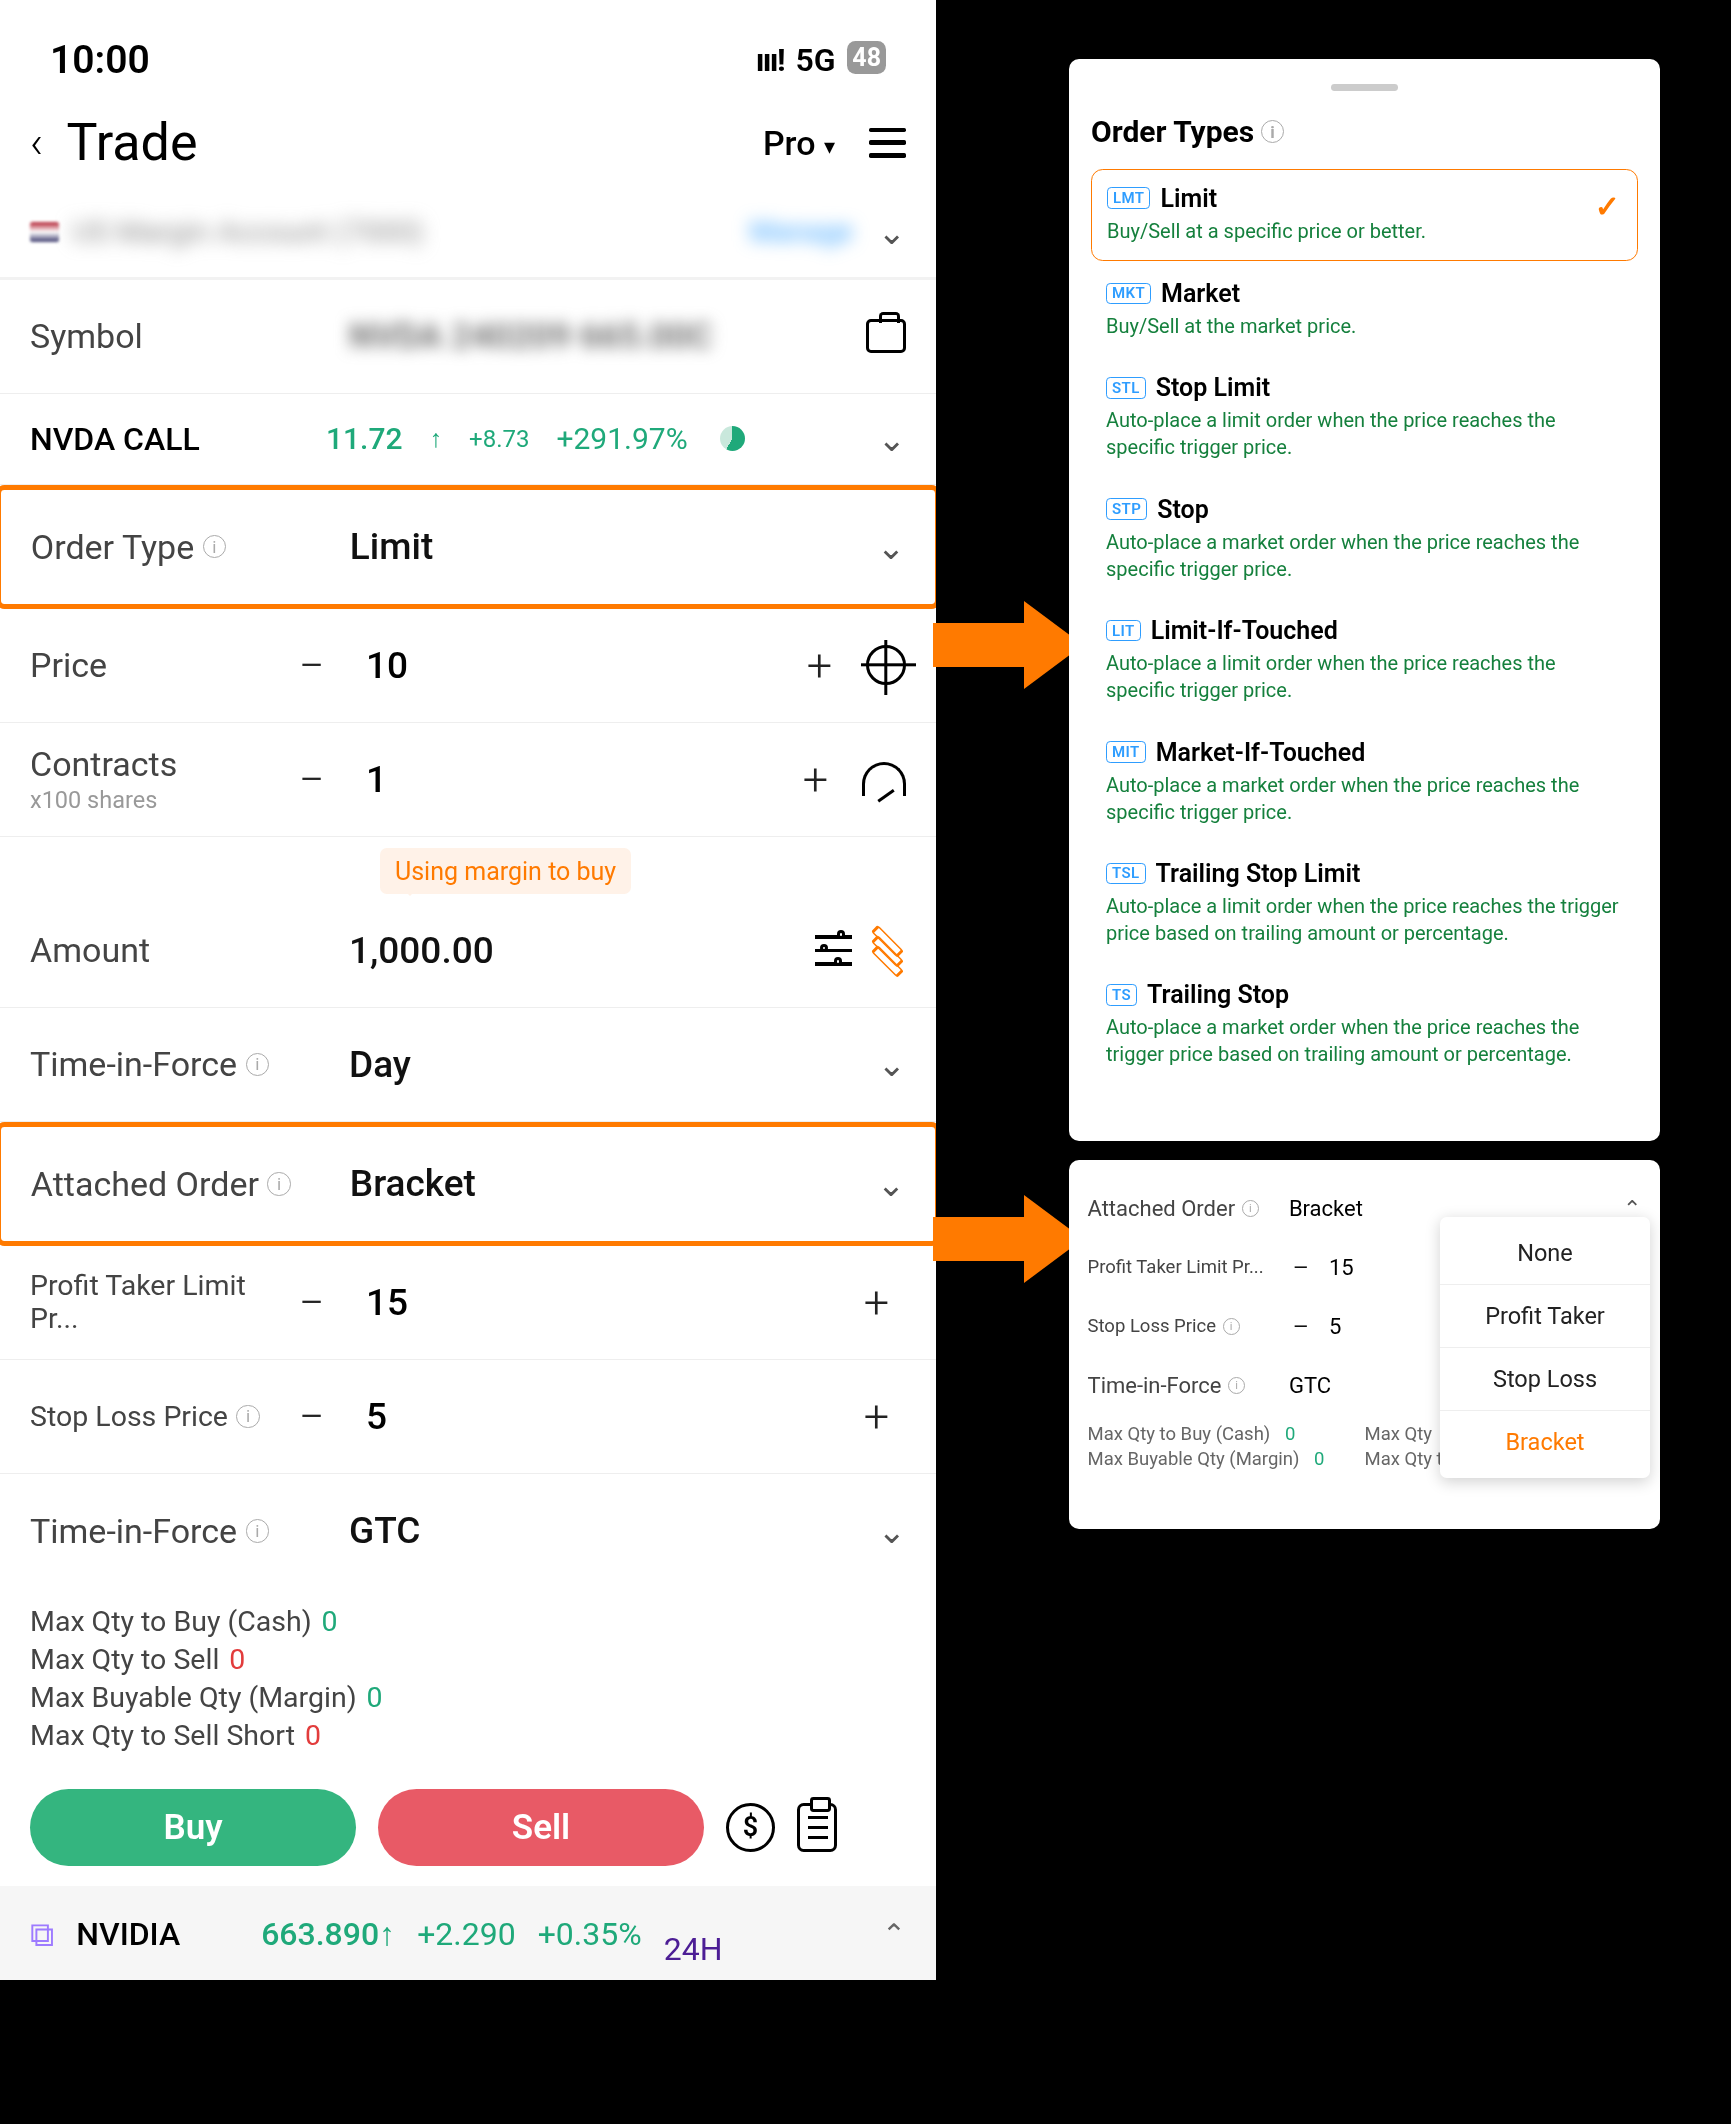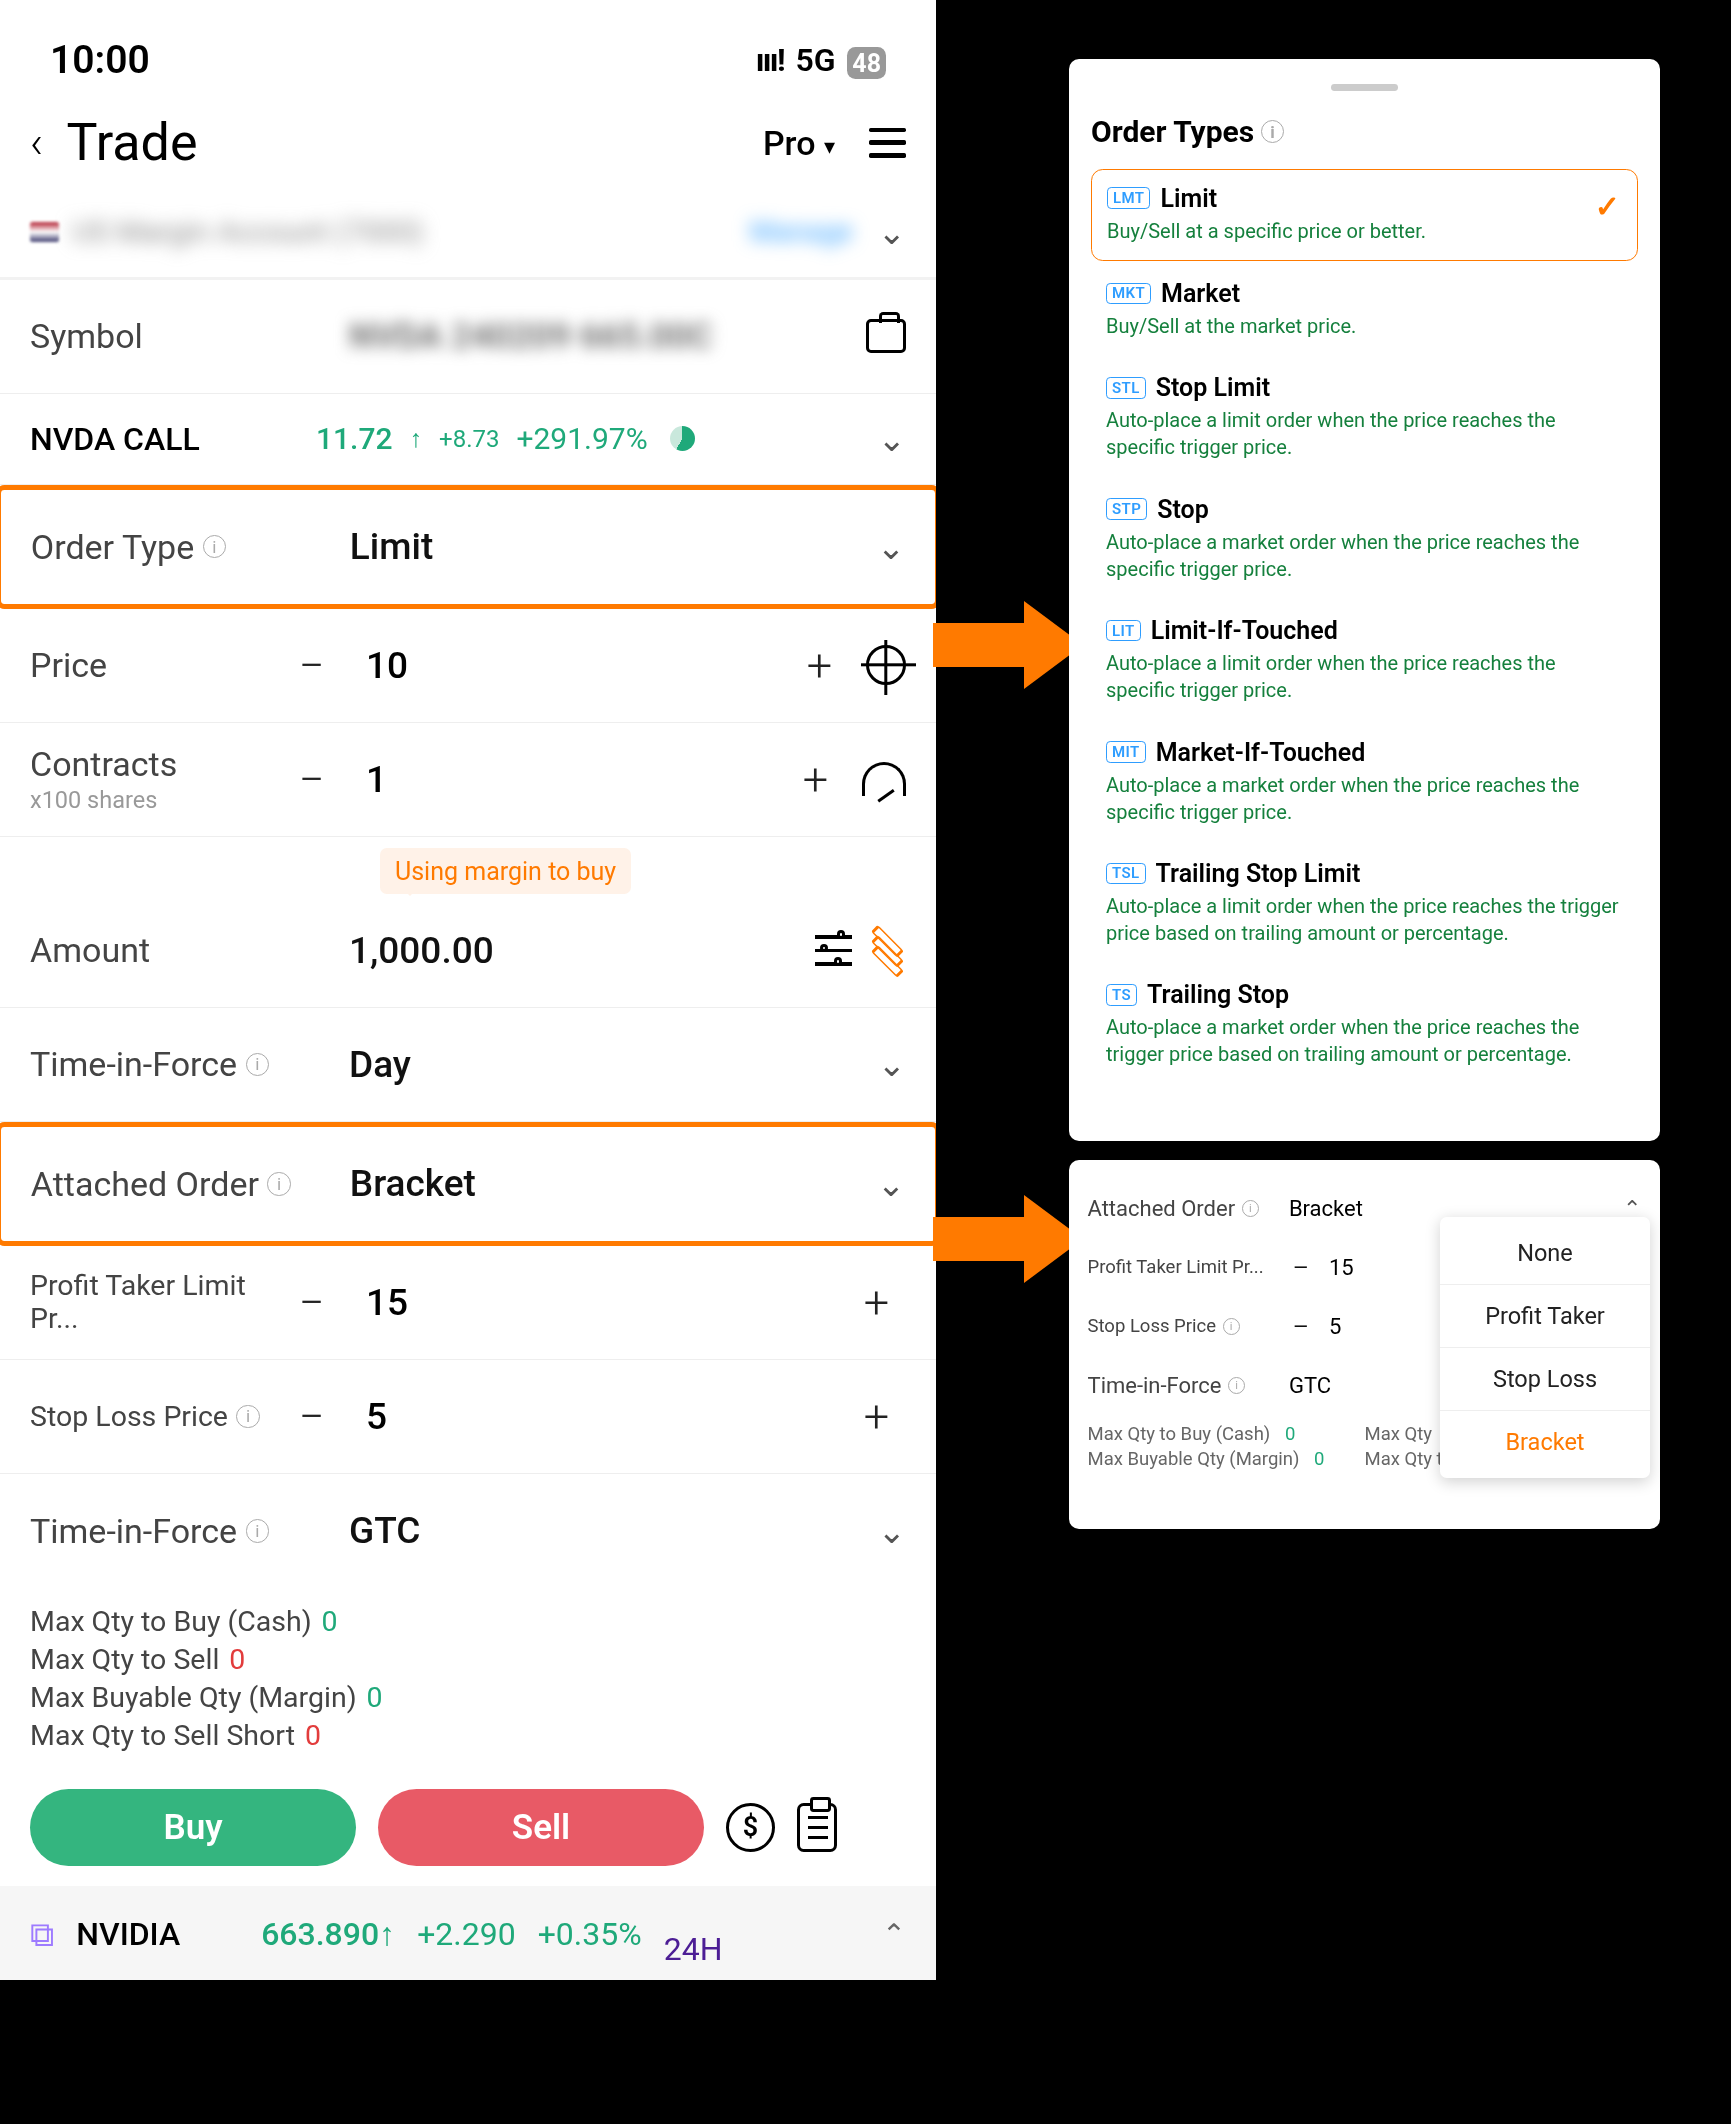--- a/index.html
+++ b/index.html
@@ -3,21 +3,21 @@
 <meta charset="utf-8">
 <style>
   * { box-sizing: border-box; margin: 0; padding: 0; font-family: -apple-system, BlinkMacSystemFont, "Segoe UI", Roboto, Helvetica, Arial, sans-serif; }
   body { background: #000; width: 1732px; height: 2125px; position: relative; }
 
   
   .left-phone { position:absolute; left:0; top:0; width:936px; height:1980px; background:#fff; overflow:hidden; }
 
   .status-bar { display:flex; justify-content:space-between; align-items:center; padding:28.5px 50px 0 50px; height:92px; }
   .clock { font-size:39px; font-weight:600; }
-  .status-right { display:flex; align-items:flex-end; gap:11.7px; font-size:32px; font-weight:600; }
+  .status-right { display:flex; align-items:flex-start; gap:11.7px; font-size:32px; font-weight:600; }
   .sig { letter-spacing:-1.7px; font-weight:700; }
   .batt { background:#999; color:#fff; border-radius:8.4px; padding:1.7px 5px; font-size:25px; font-weight:700; }
 
   .top-bar { display:flex; align-items:center; padding:20px 30px; }
   .back-chev { font-size:44px; font-weight:300; margin-right:23.5px; }
   .title { font-size:52px; font-weight:400; flex:1; }
   .pro { font-size:34px; font-weight:500; margin-right:34px; }
   .pro .caret { font-size:22px; vertical-align:middle; }
   .hamb { width:37px; height:30px; display:flex; flex-direction:column; justify-content:space-between; }
   .hamb span { height:4.2px; background:#000; border-radius:1.7px; }
@@ -32,21 +32,21 @@
   .row.noborder { border-bottom:none; }
   .row-label { font-size:34px; color:#444; width:319px; display:flex; align-items:center; gap:8.4px; }
   .row-label.small { font-size:28.5px; }
   .sub { font-size:23.5px; color:#999; }
   .row-val { font-size:37px; font-weight:500; color:#111; flex:1; }
   .row-val.blur { filter:blur(7.6px); color:#666; font-weight:600; font-size:35px; }
   .info-circ { display:inline-flex; width:23.5px; height:23.5px; border:1.7px solid #aaa; border-radius:50%; align-items:center; justify-content:center; font-size:17px; color:#aaa; }
 
   .highlight { border:5.9px solid #ff7a00; border-radius:8.4px; margin:0 -4.2px; }
 
-  .quote-row { display:flex; align-items:center; padding:0 30px; height:91px; border-bottom:1.7px solid #eee; gap:17px; }
+  .quote-row { display:flex; align-items:center; padding:0 30px; height:91px; border-bottom:1.7px solid #eee; gap:27px; }
   .q-name { font-size:32px; font-weight:500; color:#000; width:269px; }
   .q-price { color:#1fa97a; font-size:30px; font-weight:500; }
   .q-arrow { color:#1fa97a; font-size:25px; }
   .q-chg { color:#1fa97a; font-size:24px; }
   .q-pct { color:#1fa97a; font-size:30px; }
   .clock-icon { width:25px; height:25px; border-radius:50%; background:conic-gradient(#1fa97a 0 210deg, #c9e8dc 210deg 360deg); margin-left:5px; }
 
   .briefcase { width:40px; height:34px; border:3.4px solid #000; border-radius:5px; position:relative; margin-left:15px; }
   .briefcase::before { content:""; position:absolute; top:-10px; left:10px; width:15px; height:8.4px; border:3.4px solid #000; border-bottom:none; border-radius:4.2px 4.2px 0 0; }
 

